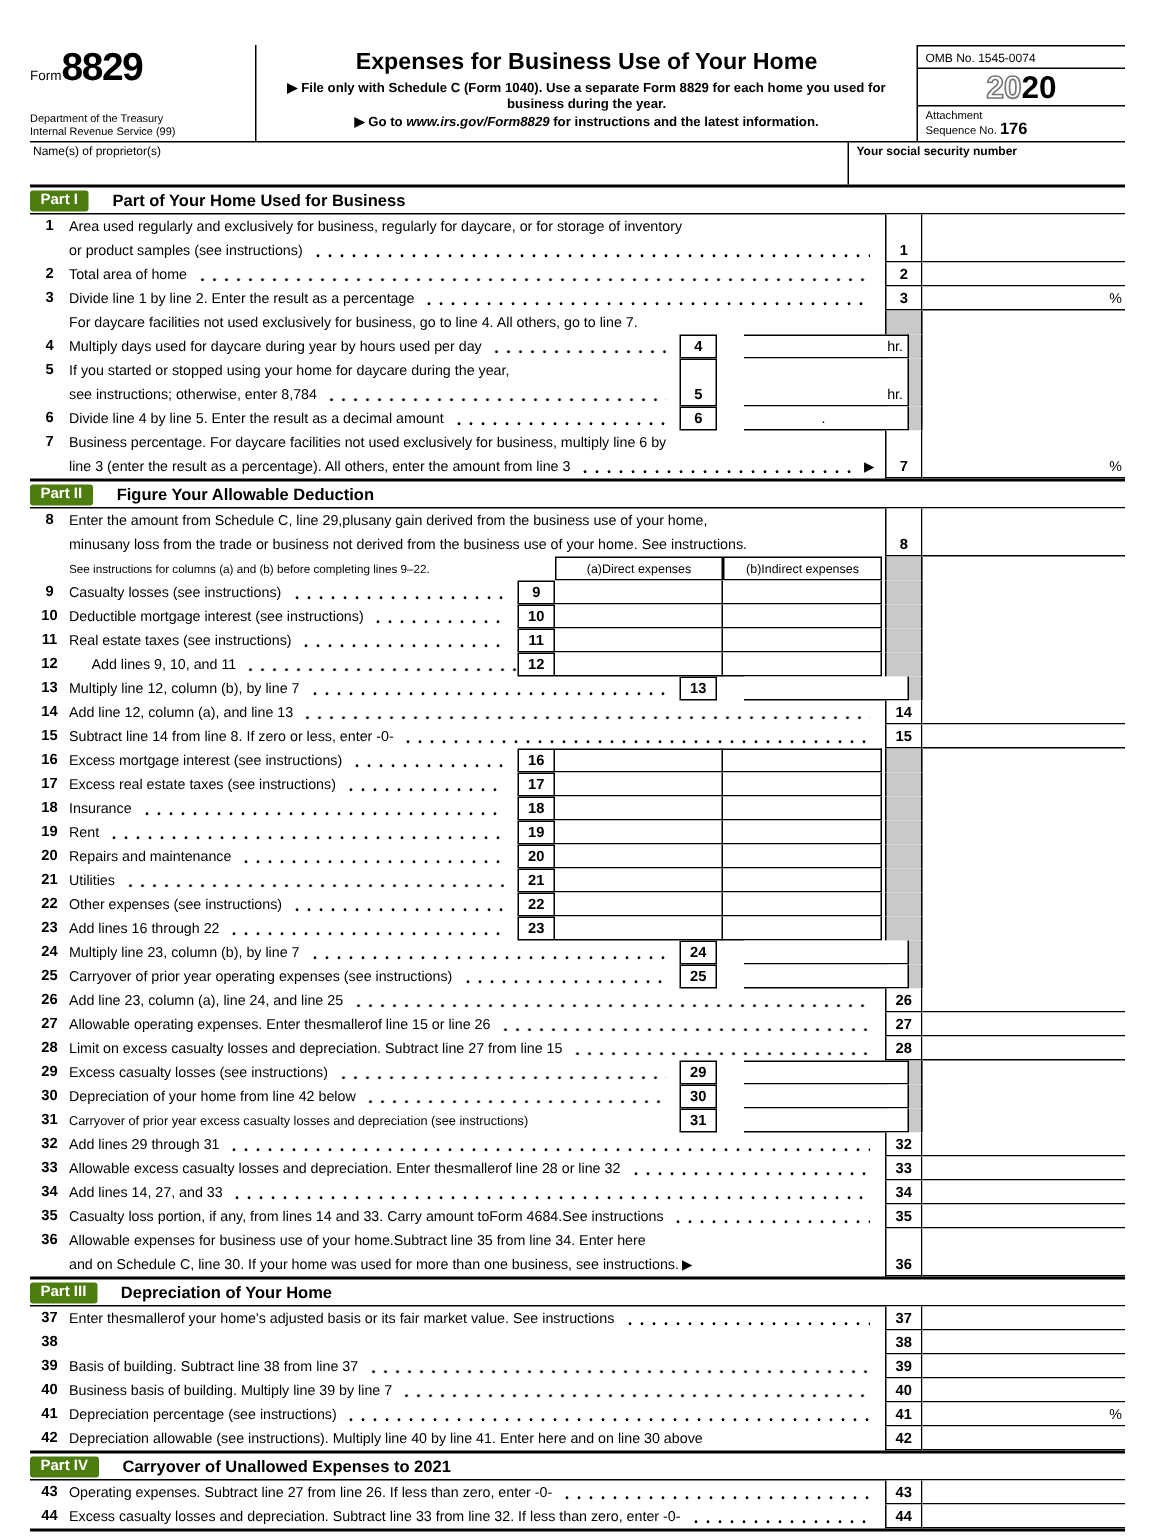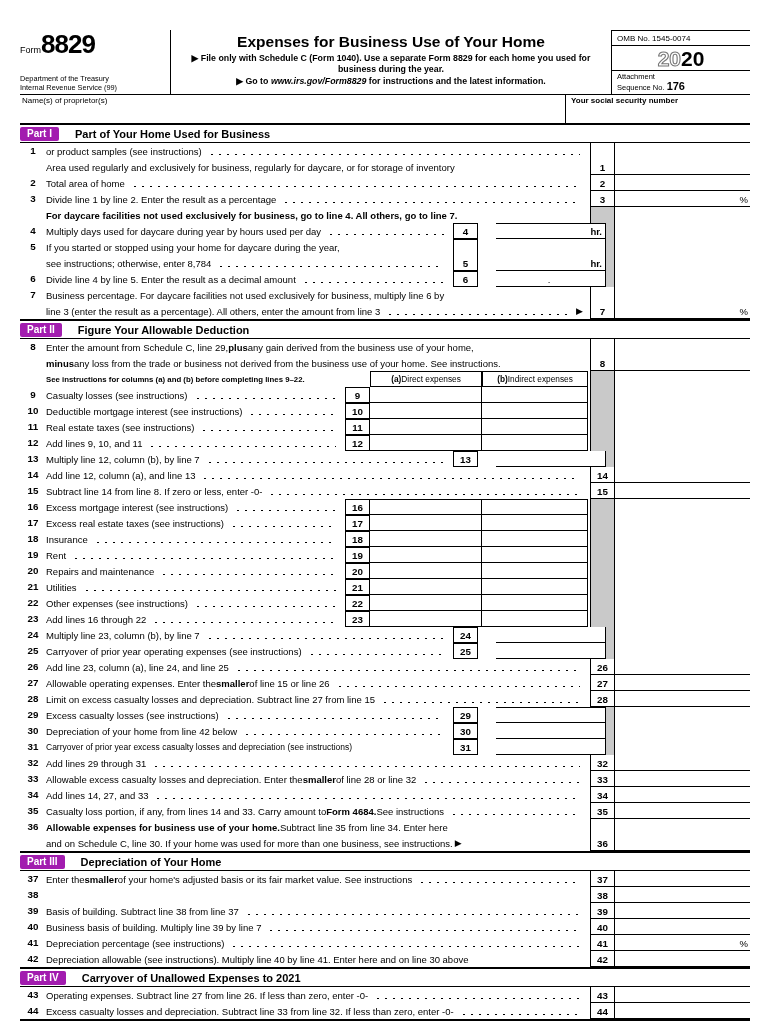--- a/index.html
+++ b/index.html
@@ -25,36 +25,36 @@
   .attach{font-size:7.5px;line-height:8.5px;padding:2px 0 1px 5px;}
   .seqno{font-size:11px;font-weight:bold;}
 
   
   .namerow{display:flex;height:28px;}
   .namecell{flex:1;font-size:8px;padding:1px 0 0 2px;box-sizing:border-box;}
   .ssncell{width:185px;border-left:1px solid #000;font-size:8px;font-weight:bold;padding:1px 0 0 5px;box-sizing:border-box;}
 
   
   .pbar{display:flex;align-items:center;height:17px;border-top:2px solid #000;border-bottom:1px solid #000;}
-  .plabel{background:#a21caf;color:#fff;font-weight:bold;font-size:10px;padding:1px 7px 2px 7px;border-radius:2px;margin-right:16px;white-space:nowrap;}
+  .plabel{background:#4d7c0f;color:#fff;font-weight:bold;font-size:10px;padding:1px 7px 2px 7px;border-radius:2px;margin-right:16px;white-space:nowrap;}
   .ptitle{font-size:11px;font-weight:bold;}
 
   
   .frow{position:relative;display:flex;align-items:flex-start;}
   .lnum{width:26px;text-align:center;font-weight:bold;font-size:9.8px;line-height:16px;flex:none;}
   .desc{font-size:9.5px;box-sizing:border-box;overflow:hidden;}
   .w-amt{width:540px;}
   .w-ab{width:296px;}
   .w-mid{width:404px;}
   .dline{height:16px;display:flex;align-items:center;white-space:nowrap;overflow:hidden;}
   .dots{flex:1;height:3px;align-self:flex-end;margin:0 6px 3px 6px;background-image:radial-gradient(circle,#000 0.9px,transparent 1.1px);background-size:8px 3px;background-repeat:repeat-x;background-position:left center;}
   .arrow{font-size:9px;margin:0 3px 0 2px;}
   .small-d{font-size:8.5px;}
   .abh-d{font-size:7.8px;font-weight:bold;}
-  .b{font-weight:bold;}
+  .b{font-weight:normal;}
 
   .cell{position:absolute;top:0;bottom:0;box-sizing:border-box;background:#fff;}
   .nb{font-weight:bold;font-size:9.8px;display:flex;align-items:flex-end;justify-content:center;padding-bottom:1px;}
   .amt-nb{left:570px;width:25px;border-left:1px solid #000;border-right:1px solid #000;border-bottom:1px solid #000;}
   .amt-cell{left:595px;width:135px;border-bottom:1px solid #000;display:flex;align-items:flex-end;justify-content:flex-end;font-size:9.5px;padding:0 2px 1px 0;}
   .ab-nb{left:325px;width:25px;border:1px solid #000;}
   .ab-a{left:350px;width:112px;border-right:1px solid #000;border-bottom:1px solid #000;}
   .ab-b{left:462px;width:106px;border-right:1px solid #000;border-bottom:1px solid #000;}
   .mid-nb{left:433px;width:25px;border:1px solid #000;}
   .mid-cell{left:476px;width:110px;border-right:1px solid #000;border-bottom:1px solid #000;display:flex;align-items:flex-end;justify-content:flex-end;font-size:9.5px;padding:0 3px 1px 0;}
@@ -105,25 +105,25 @@
 
   <div id="parts">
       <div class="pbar">
         <div class="plabel">Part I</div>
         <div class="ptitle">Part of Your Home Used for Business</div>
       </div>
       <div class="frow" style="height: 32px;">
         <div class="lnum">1</div>
         <div class="desc w-amt">
           <div class="dline">
+            <span>Area used regularly and exclusively for business, regularly for daycare, or for storage of inventory</span>
+          </div>
+          <div class="dline">
             <span>or product samples (see instructions)</span>
             <div class="dots"></div>
-          </div>
-          <div class="dline">
-            <span>Area used regularly and exclusively for business, regularly for daycare, or for storage of inventory</span>
           </div>
         </div>
         <div class="cell nb amt-nb">1</div>
         <div class="cell amt-cell"></div>
       </div>
       <div class="frow" style="height: 16px;">
         <div class="lnum">2</div>
         <div class="desc w-amt">
           <div class="dline">
             <span>Total area of home</span>
@@ -286,21 +286,21 @@
           <div class="dline">
             <span>Real estate taxes (see instructions)</span>
             <div class="dots"></div>
           </div>
         </div>
         <div class="cell grayc"></div>
         <div class="cell nb ab-nb">11</div>
         <div class="cell ab-a"></div>
         <div class="cell ab-b"></div>
       </div>
-      <div class="frow" style="height: 16px;">
+      <div class="frow" style="height: 16px; gap: 15px;">
         <div class="lnum">12</div>
         <div class="desc w-ab">
           <div class="dline">
             <span>Add lines 9, 10, and 11</span>
             <div class="dots"></div>
           </div>
         </div>
         <div class="cell grayc"></div>
         <div class="cell nb ab-nb">12</div>
         <div class="cell ab-a"></div>

